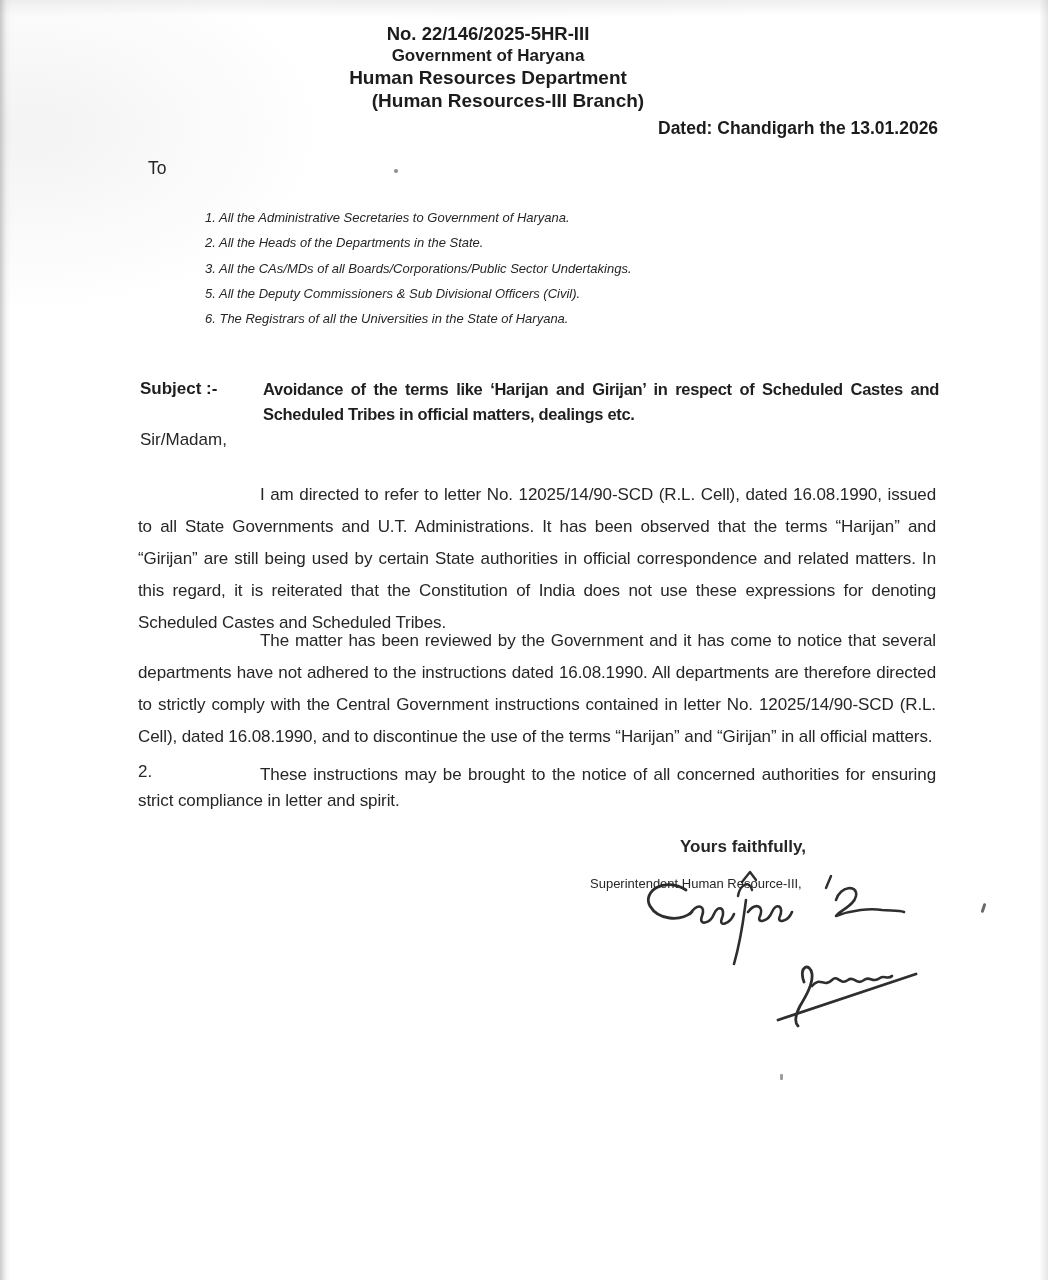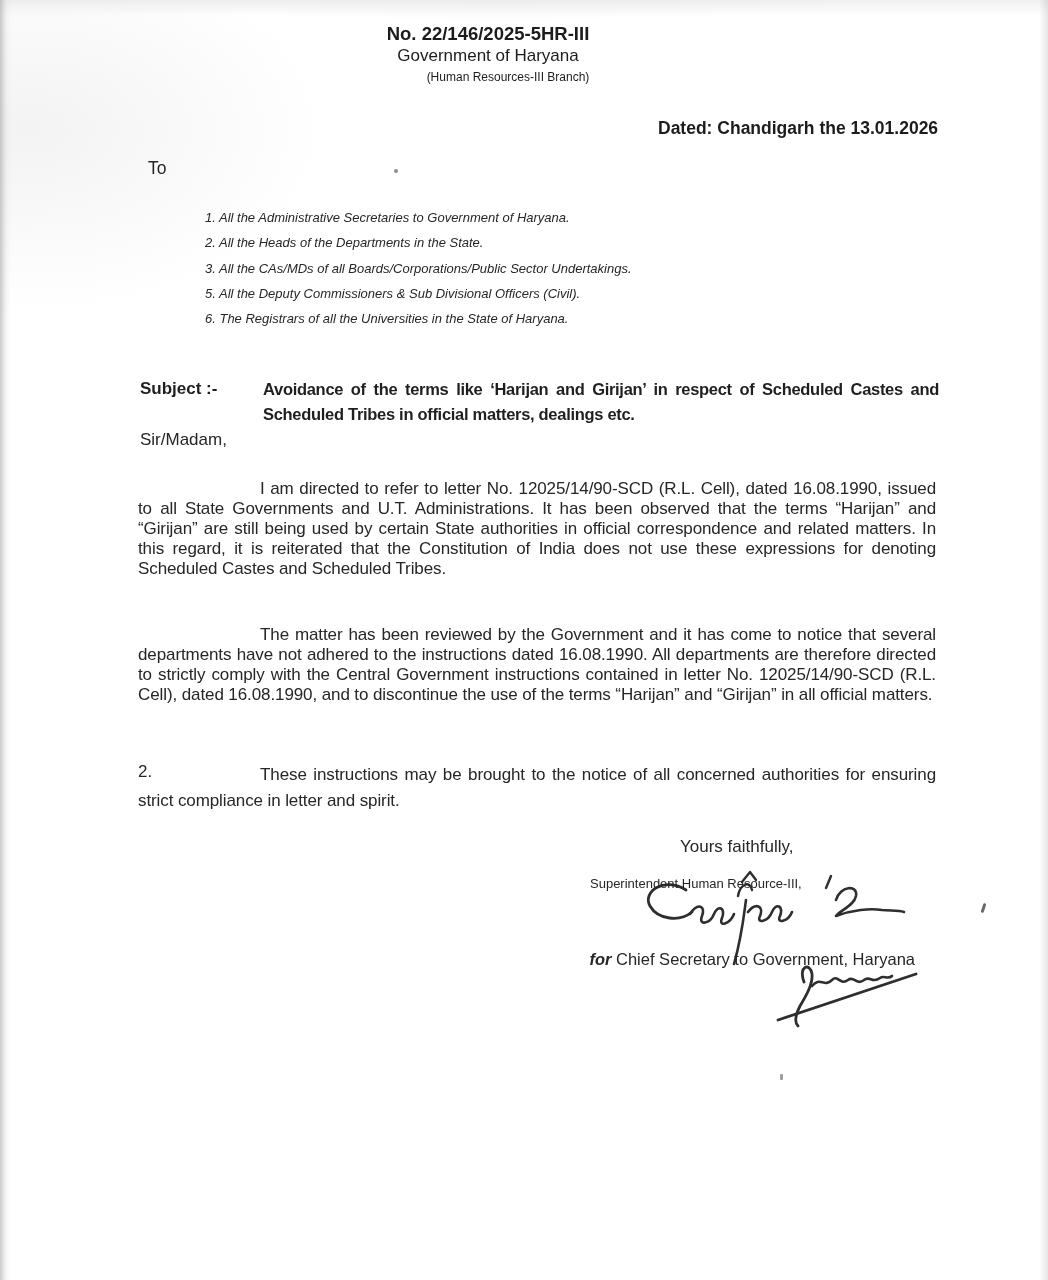--- a/index.html
+++ b/index.html
@@ -15,60 +15,61 @@
       linear-gradient(to left, rgba(170,170,170,0.30), rgba(255,255,255,0) 9px),
       linear-gradient(to bottom, rgba(205,205,205,0.30), rgba(255,255,255,0) 16px),
       radial-gradient(ellipse 420px 260px at 30px 130px, rgba(200,200,200,0.22), rgba(255,255,255,0) 70%),
       radial-gradient(ellipse 650px 90px at 500px -45px, rgba(185,185,185,0.22), rgba(255,255,255,0) 75%),
       #ffffff;
   }
   .abs{position:absolute;}
   
   .header{top:22px;left:0;width:948px;text-align:center;color:#1c1c1c;padding-left:14px;}
   .ref{font-size:18.5px;font-weight:bold;line-height:23px;}
-  .govt{font-size:17px;font-weight:normal;line-height:21px;}
+  .govt{font-size:17px;font-weight:bold;line-height:21px;}
   .dept{font-size:19px;font-weight:bold;line-height:23px;}
-  .branch{font-size:12px;font-weight:normal;line-height:23px;margin-left:40px;}
+  .branch{font-size:19px;font-weight:bold;line-height:23px;margin-left:40px;}
   .dateline{top:118px;left:658px;font-size:17.5px;font-weight:bold;color:#1c1c1c;}
   
   .to{top:158px;left:148px;font-size:17.5px;}
   .addr{top:205px;left:205px;font-size:13px;line-height:25.3px;font-style:italic;}
   
   .subjrow{top:377px;left:140px;width:800px;}
   .subjlabel{position:absolute;left:0;top:2px;font-size:17px;font-weight:bold;color:#1f1f1f;}
   .subjtext{margin-left:123px;width:676px;font-size:16.5px;font-weight:bold;line-height:25px;color:#1f1f1f;letter-spacing:-0.3px;text-align:justify;}
   .greet{top:430px;left:140px;font-size:17px;}
   
-  .para{left:138px;width:798px;font-size:17px;line-height:20px;text-align:justify;letter-spacing:-0.1px;}
+  .para{left:138px;width:798px;font-size:17px;line-height:32px;text-align:justify;letter-spacing:-0.1px;}
   .p1{top:479px;text-indent:122px;}
   .p2{top:625px;text-indent:122px;}
   .p3wrap{top:762px;left:138px;width:798px;}
   .p3num{position:absolute;left:0;top:0;font-size:17px;}
   .p3{font-size:17px;line-height:26.3px;text-align:justify;text-indent:122px;letter-spacing:-0.1px;}
-  .closing{top:837px;left:680px;font-size:17px;}
+  .closing{top:837px;left:680px;font-size:17px;font-weight:bold;}
   
   .sigline1{top:876px;left:590px;width:320px;text-align:left;font-size:13px;}
   .sigline2{top:950px;left:560px;width:355px;text-align:right;font-size:16.5px;}
   .sigline2 .for{font-style:italic;font-weight:bold;}
   .sigsvg{top:866px;left:630px;pointer-events:none;}
   .countersig{top:952px;left:770px;pointer-events:none;}
   svg path{fill:none;stroke:#2e2e2e;stroke-linecap:round;stroke-linejoin:round;}
   
   .mark-dot1{top:169px;left:394px;width:4px;height:4px;background:#8d8d8d;border-radius:50%;}
   .mark-tick{top:903px;left:982px;width:3px;height:10px;background:#6b6b6b;border-radius:2px;transform:rotate(18deg);}
   .mark-dot2{top:1074px;left:780px;width:3px;height:6px;background:#9d9d9d;border-radius:1px;}
 </style>
 </head>
 <body>
 
 <div class="page">
 
   <div class="abs header">
     <div class="ref">No. 22/146/2025-5HR-III</div>
     <div class="govt">Government of Haryana</div>
+    <div class="dept">Human Resources Department</div>
     <div class="branch">(Human Resources-III Branch)</div>
   </div>
 
   <div class="abs dateline">Dated: Chandigarh the 13.01.2026</div>
 
   <div class="abs to">To</div>
 
   <div class="abs addr">
     <div>1. All the Administrative Secretaries to Government of Haryana.</div>
     <div>2. All the Heads of the Departments in the State.</div>
@@ -99,23 +100,20 @@
     <path stroke-width="2.6" d="M60,48 C68,36 76,40 72,50 C68,60 80,58 84,48 C88,38 96,42 92,52 C88,62 100,58 104,48"></path>
     <path stroke-width="2.4" d="M112,16 L120,6 L126,14"></path>
     <path stroke-width="2.4" d="M108,30 C110,18 120,14 122,24"></path>
     <path stroke-width="2.6" d="M116,34 C114,48 112,70 104,98"></path>
     <path stroke-width="2.6" d="M118,46 C126,36 134,40 130,50 C126,58 138,56 142,46 C146,36 154,40 150,50 C146,58 158,56 162,46"></path>
     <path stroke-width="2.4" d="M196,22 L201,10"></path>
     <path stroke-width="2.6" d="M206,34 C210,20 228,18 226,30 C224,40 210,44 206,50 C222,44 240,42 252,44 C260,45 268,44 274,46"></path>
   </svg>
 
   <div class="abs sigline1">Superintendent Human Resource-III,</div>
-  <div class="abs sigline2">
-    <span class="for">for</span><span> Chief Secretary to Government, Haryana</span>
-  </div>
 
   <svg class="abs countersig" width="155" height="78" viewBox="0 0 155 78">
     <path stroke-width="2.8" d="M8,68 L146,22"></path>
     <path stroke-width="2.8" d="M34,30 C28,14 40,10 42,22 C43,32 36,44 30,54 C26,62 24,70 28,74"></path>
     <path stroke-width="2.6" d="M42,34 C50,24 54,36 62,28 C68,22 70,34 78,28 C84,23 86,34 94,28 C100,23 102,32 110,26 C114,23 118,28 122,24"></path>
   </svg>
 
   <div class="abs mark-dot1"></div>
   <div class="abs mark-tick"></div>
   <div class="abs mark-dot2"></div>

